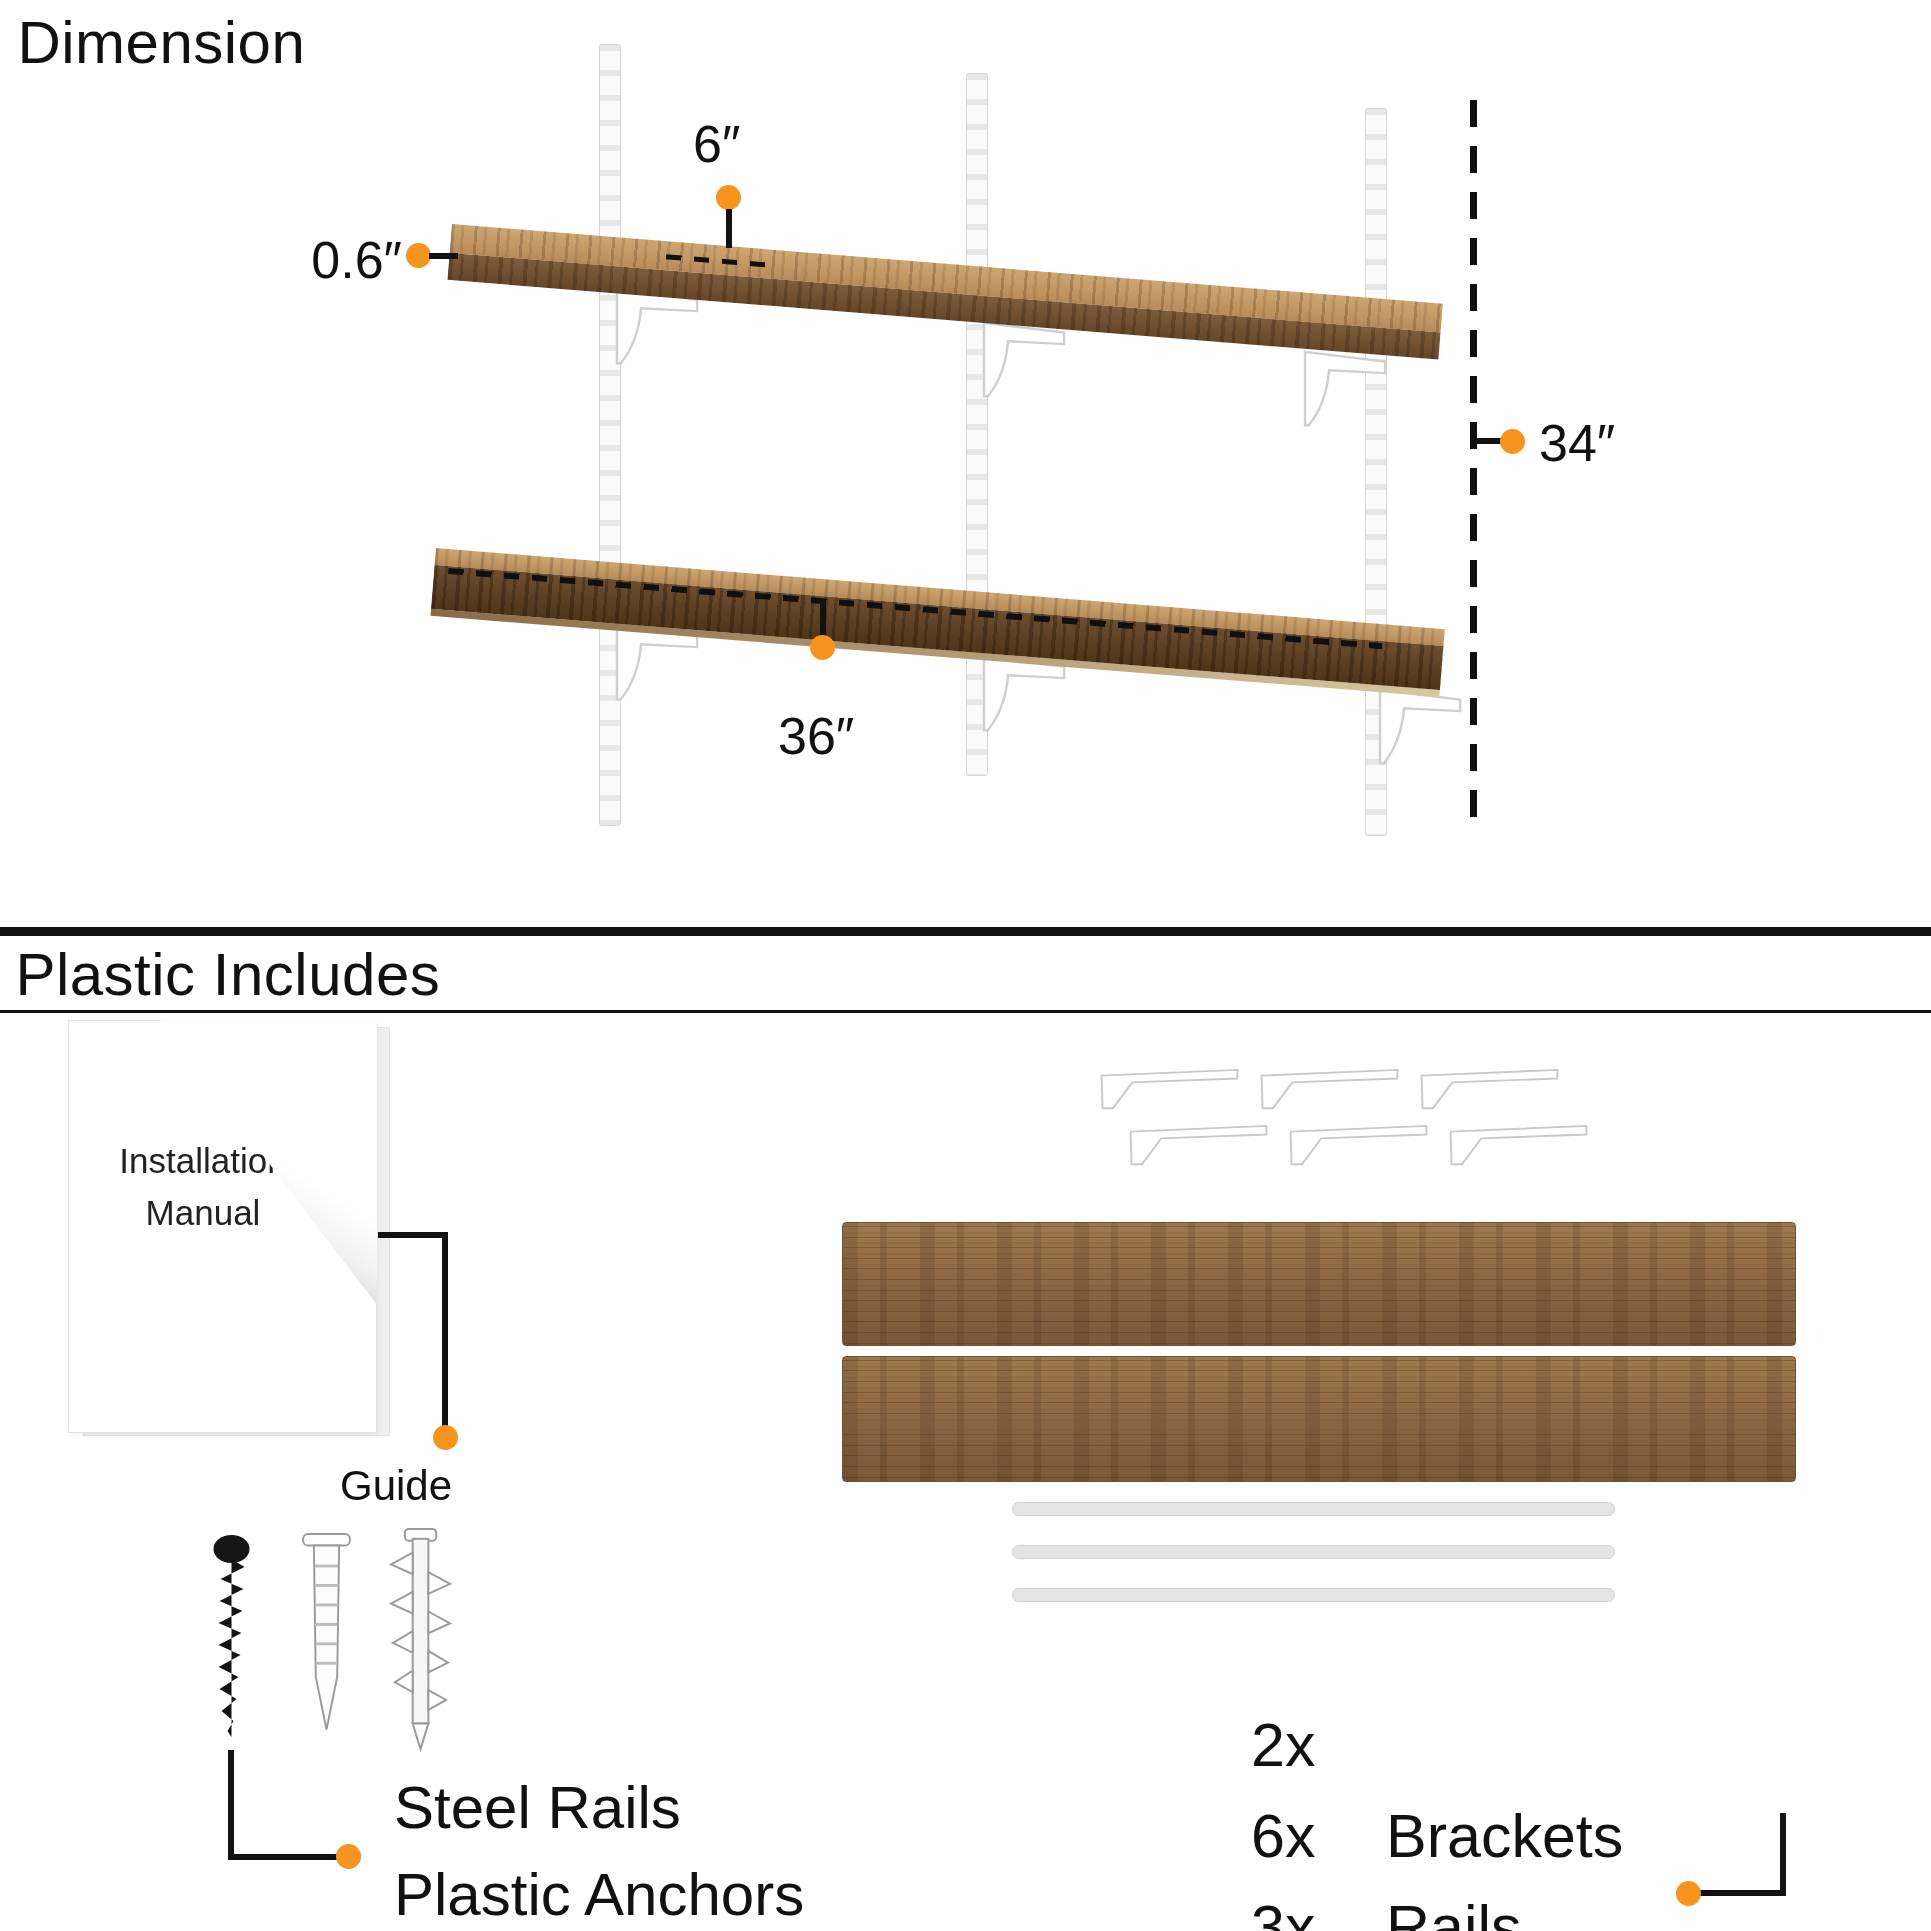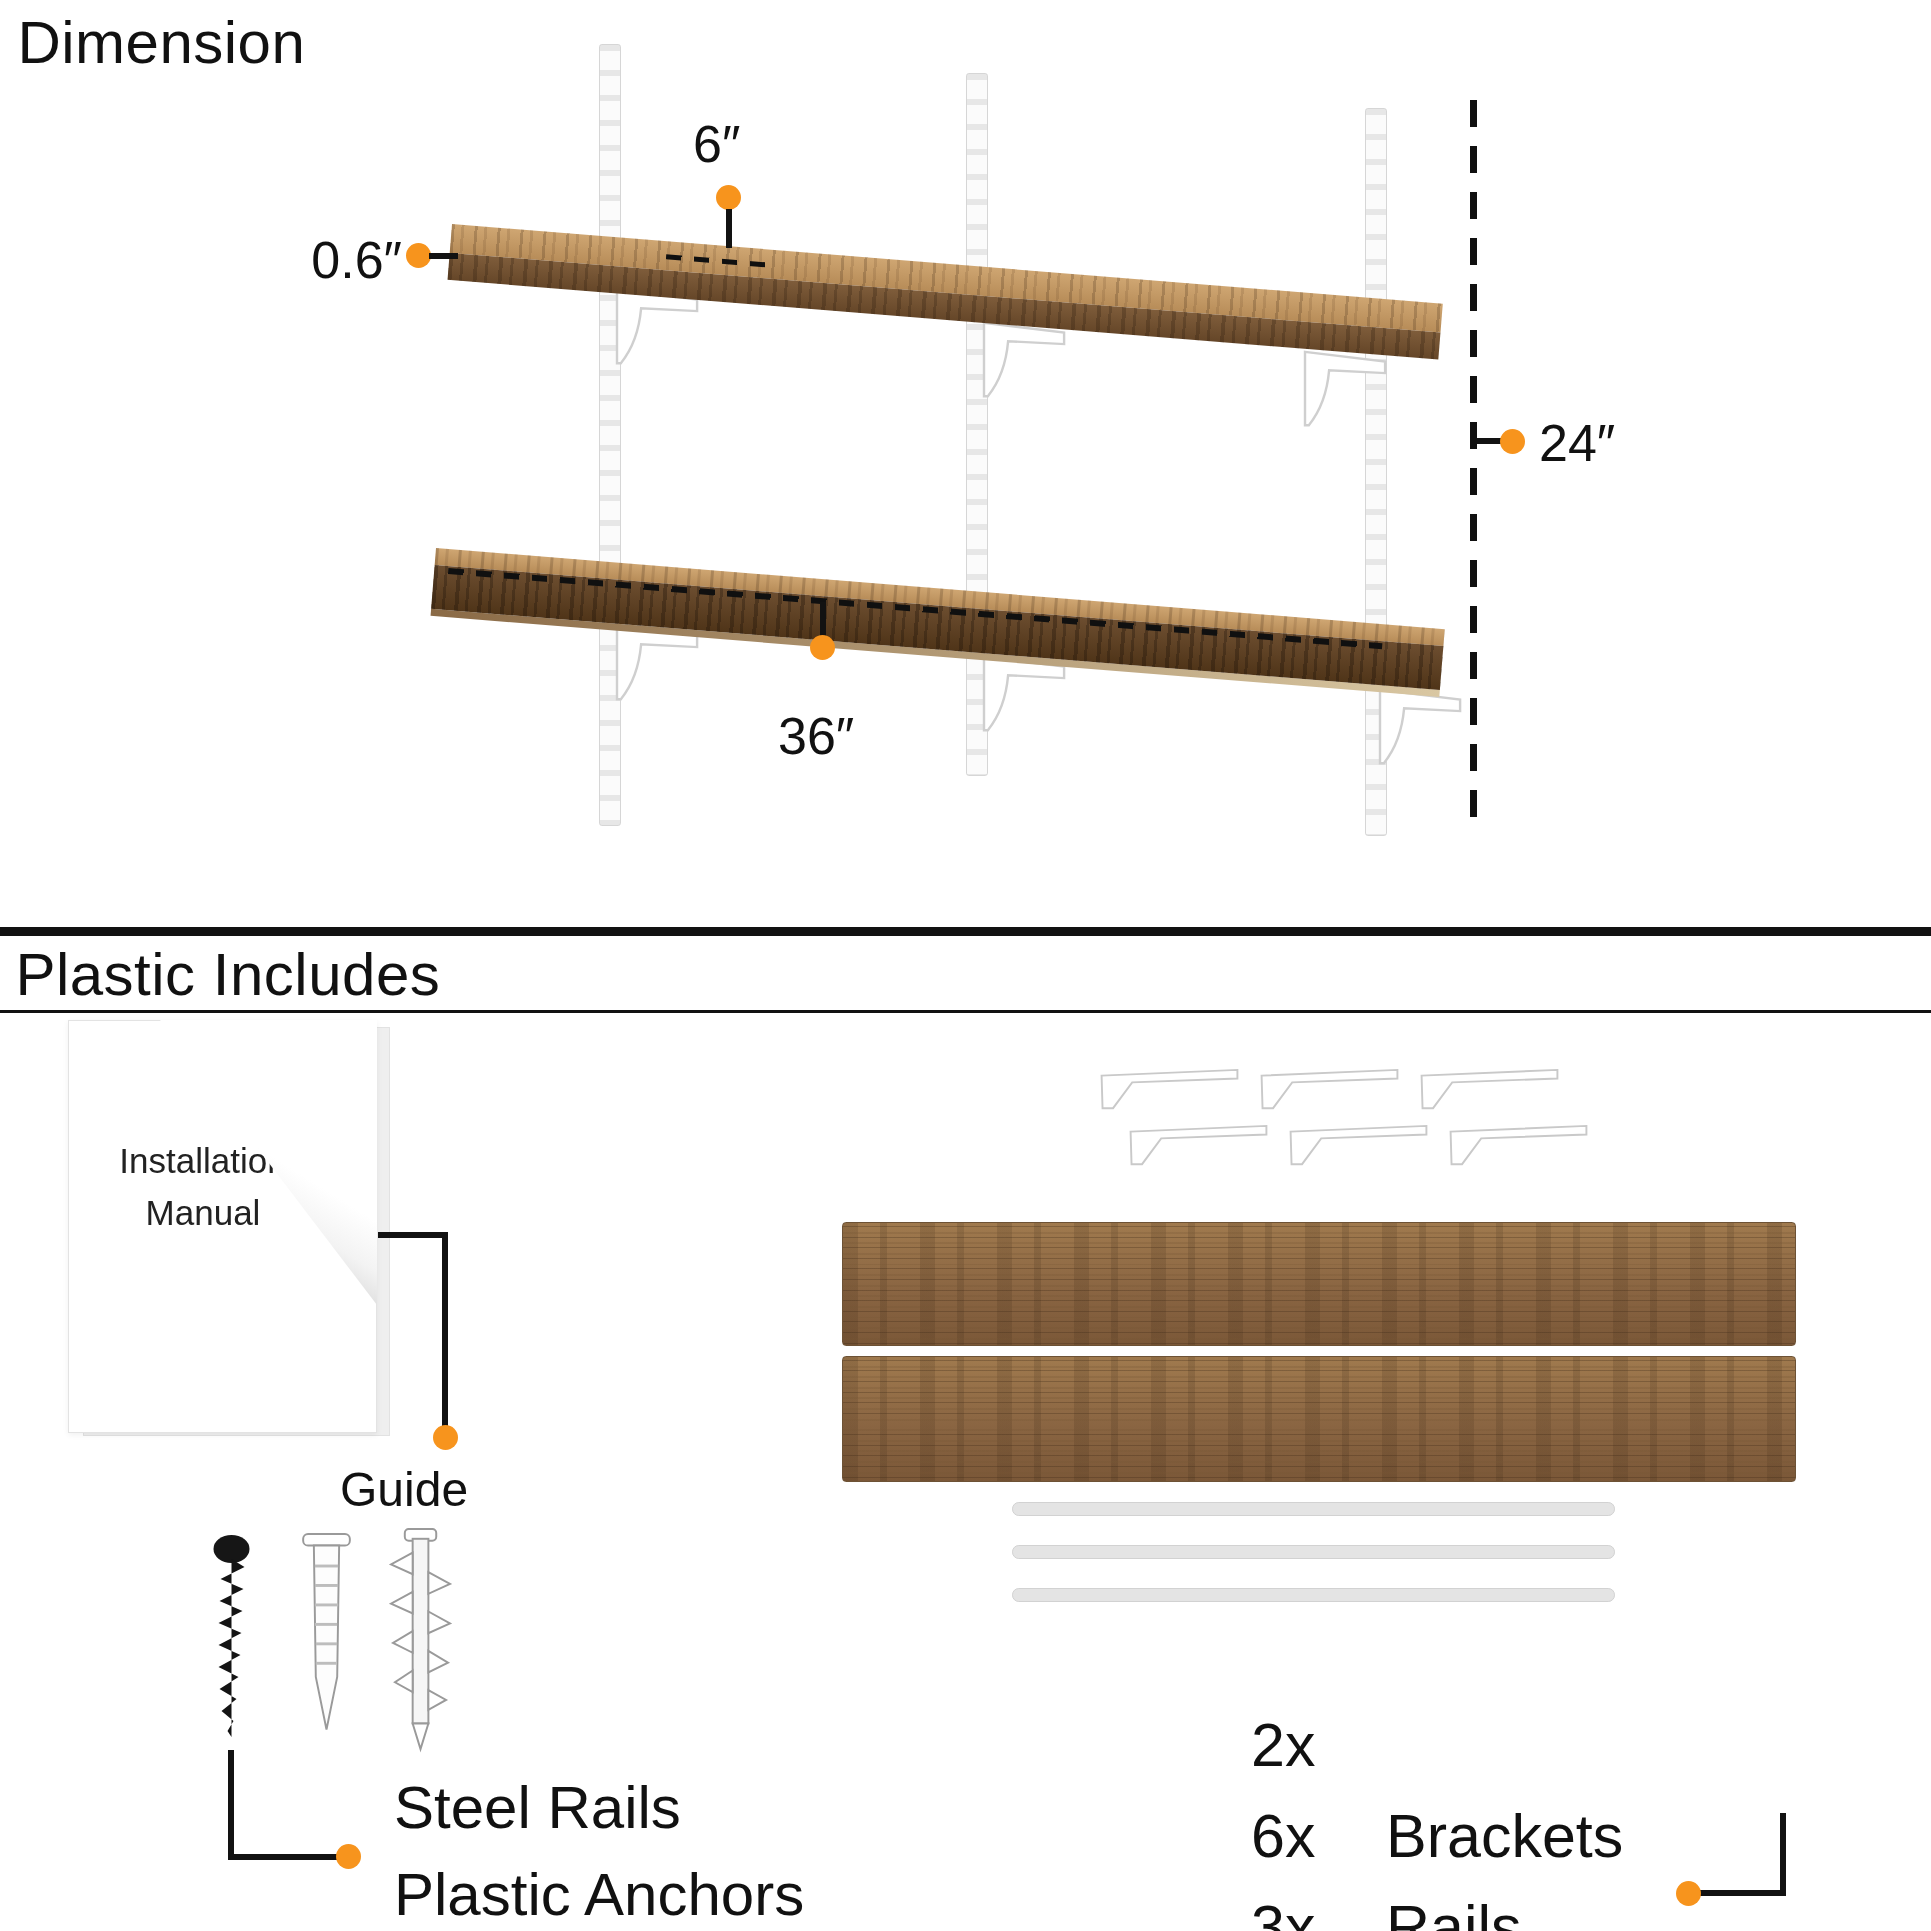--- a/index.html
+++ b/index.html
@@ -111,41 +111,41 @@
   <div class="dot" style="left:716px;top:185px;"></div>
   <div class="vline" style="left:726px;top:209px;width:5.8px;height:39px;"></div>
 
   <div class="t dim-label" style="left:286px;top:230px;width:116px;text-align:right;">0.6″</div>
   <div class="dot" style="left:406px;top:243px;"></div>
   <div class="hline" style="left:429px;top:253px;width:29px;height:5.8px;"></div>
 
   <div class="dash-v" style="left:1470px;top:100px;height:726px;"></div>
   <div class="hline" style="left:1477px;top:438px;width:27px;height:5.8px;"></div>
   <div class="dot" style="left:1500px;top:429px;"></div>
-  <div class="t dim-label" style="left:1539px;top:413px;">24″</div>
+  <div class="t dim-label" style="left:1539px;top:413px;">34″</div>
 
   <div class="vline" style="left:820px;top:602px;width:5.8px;height:37px;"></div>
   <div class="dot" style="left:810px;top:635px;"></div>
   <div class="t dim-label" style="left:778px;top:706px;text-align:center;">36″</div>
 
   <div class="divider" style="top:927px;height:8.7px;"></div>
   <div class="t title" style="left:15.4px;top:940px;">Plastic Includes</div>
   <div class="divider" style="top:1010px;height:2.9px;"></div>
 
   <div class="paper-back" style="left:83px;top:1027px;width:305px;height:407px;"></div>
   <div class="paper" style="left:68px;top:1020px;width:307px;height:411px;">
     <div class="manual-text" style="top:114px;">Installation</div>
     <div class="manual-text" style="top:166px;">Manual</div>
     <div class="curl"></div>
   </div>
 
   <div class="hline" style="left:378px;top:1232px;width:70px;height:5.8px;"></div>
   <div class="vline" style="left:442px;top:1232px;width:5.8px;height:199px;"></div>
   <div class="dot" style="left:433px;top:1425px;"></div>
-  <div class="t" style="left:340px;top:1462px;font-size:48px;font-weight:500;">Guide</div>
+  <div class="t" style="left:340px;top:1462px;font-size:42px;font-weight:500;">Guide</div>
 
   <div class="abs" style="left:195px;top:1533px;">
     <svg width="77" height="210" viewBox="0 0 70 210">
       <ellipse cx="33" cy="16" rx="18" ry="14" fill="#161616"></ellipse>
       <path d="M33 26 L46 34 L22 46 L45 56 L21 68 L44 78 L20 90 L43 100 L20 112 L42 122 L20 134 L40 144 L21 156 L38 166 L23 178 L35 188 L29 198 L33 204 Z" fill="#141414"></path>
     </svg>
   </div>
   <div class="abs" style="left:286px;top:1531px;">
     <svg width="81" height="214" viewBox="0 0 80 220">
       <rect x="16" y="3" width="48" height="12" rx="5" fill="#fff" stroke="#9a9a9a" stroke-width="2"></rect>

